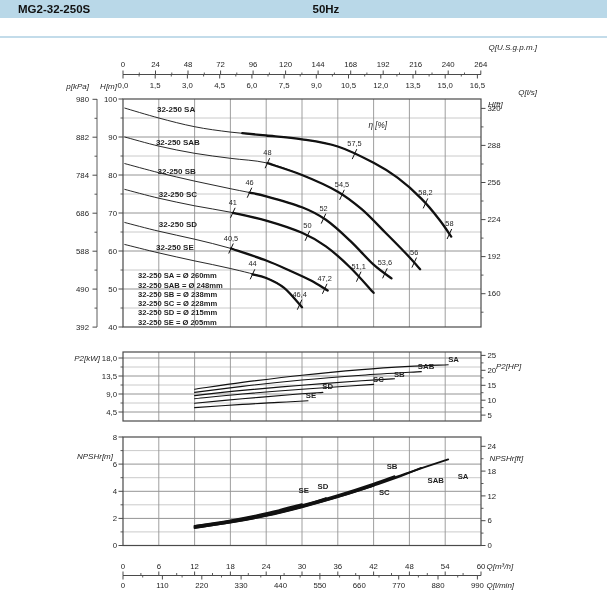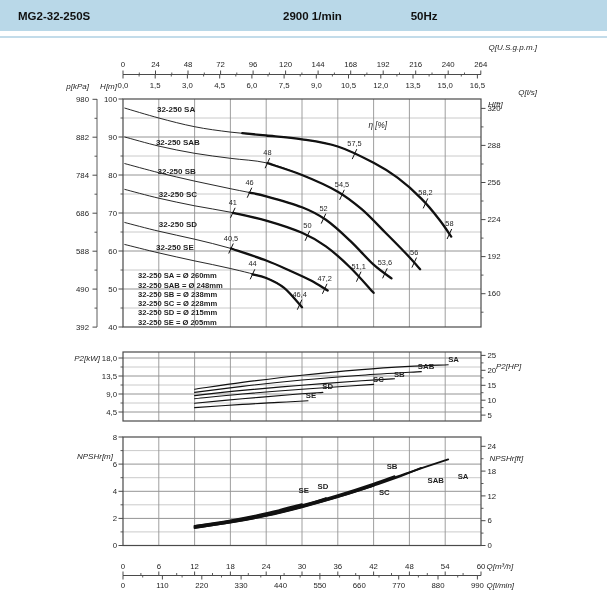--- a/index.html
+++ b/index.html
@@ -1,29 +1,28 @@
 <!DOCTYPE html>
 <html><head>
 <meta charset="utf-8">
 <style>
   html,body{margin:0;padding:0;}
   body{width:607px;height:593px;background:#fff;font-family:"Liberation Sans",sans-serif;position:relative;overflow:hidden;}
-  .hdr{position:absolute;left:0;top:0;width:607px;height:31px;background:#b9d8e8;display:flex;align-items:center;font-weight:bold;font-size:11.5px;color:#111;}
+  .hdr{position:absolute;left:0;top:0;width:607px;height:18px;background:#b9d8e8;display:flex;align-items:center;font-weight:bold;font-size:11.5px;color:#111;}
   .hl{flex:1;padding-left:18px;}
   .hc{flex:1;text-align:center;}
   .hr{flex:1;text-align:left;}
   .divider{position:absolute;top:36px;left:0;width:607px;height:2px;background:#c3dcea;}
   svg{position:absolute;left:0;top:0;font-family:"Liberation Sans",sans-serif;}
 </style>
 </head>
 <body>
 
 <div class="hdr">
   <span class="hl">MG2-32-250S</span>
-  <span class="hc">2900 1/min</span>
   <span class="hr">50Hz</span>
 </div>
 <div class="divider"></div>
 
 <svg id="chart" width="607" height="593" viewBox="0 0 607 593">
     <g>
       <line x1="123" y1="118" x2="481" y2="118" stroke="#bdbdbd" stroke-width="0.8"></line>
       <line x1="123" y1="156" x2="481" y2="156" stroke="#bdbdbd" stroke-width="0.8"></line>
       <line x1="123" y1="194" x2="481" y2="194" stroke="#bdbdbd" stroke-width="0.8"></line>
       <line x1="123" y1="232" x2="481" y2="232" stroke="#bdbdbd" stroke-width="0.8"></line>

